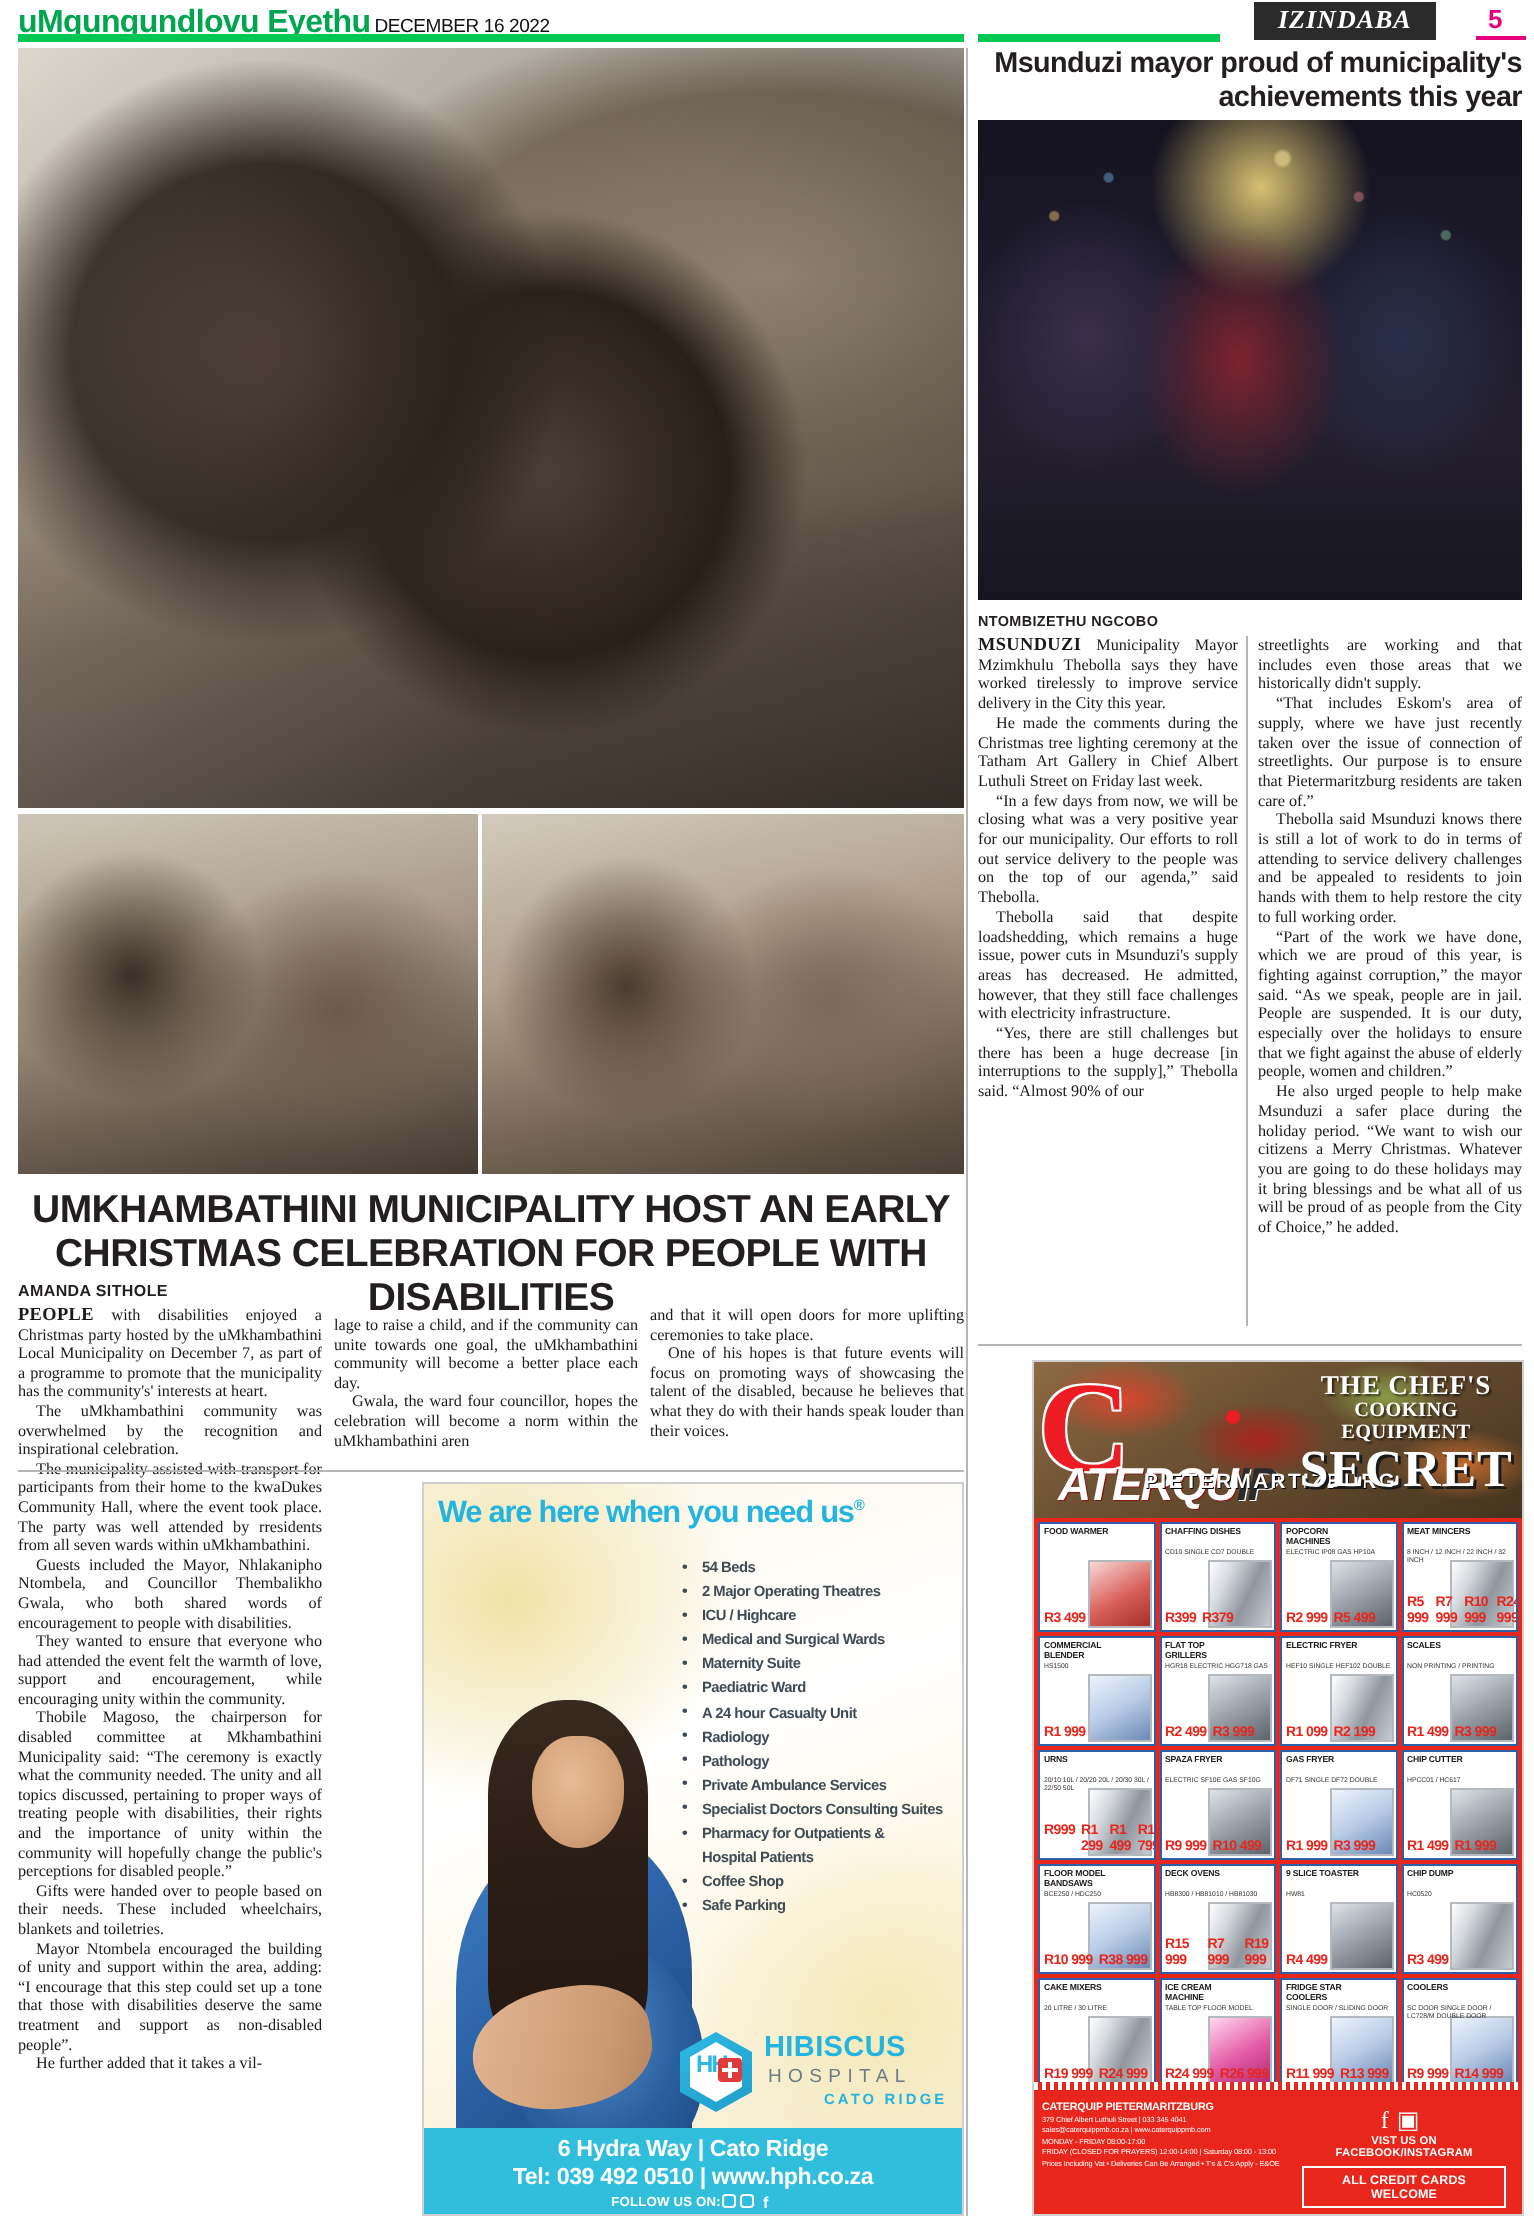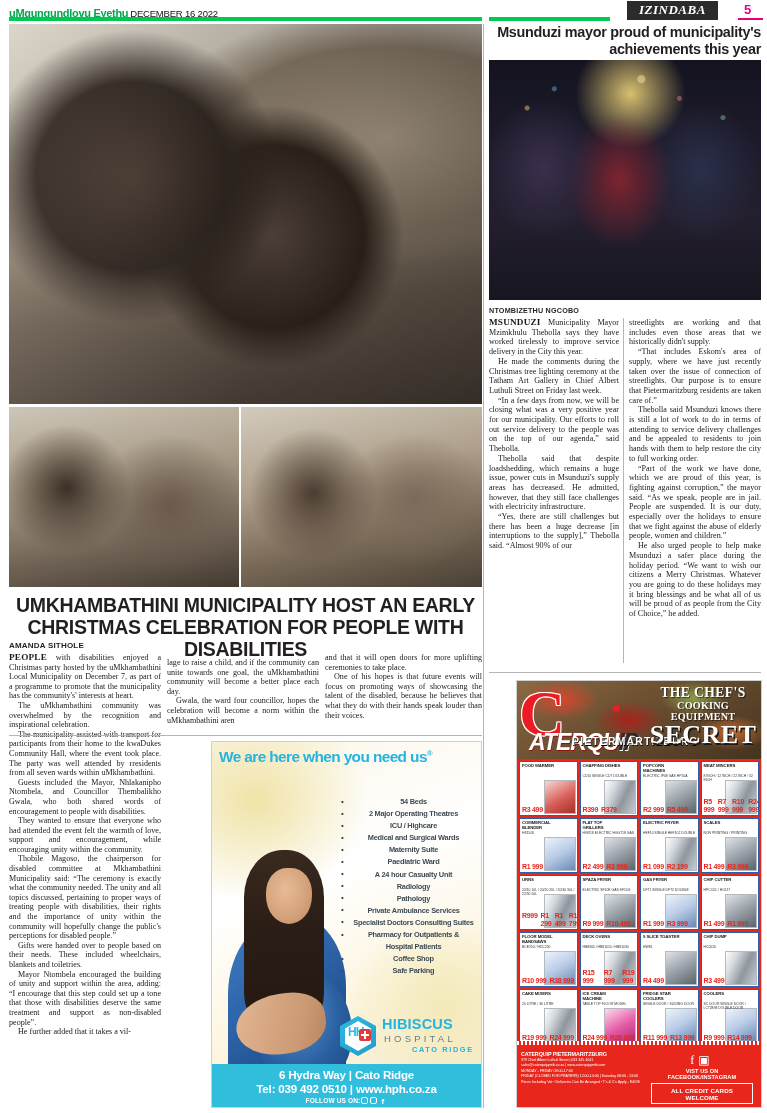--- a/index.html
+++ b/index.html
@@ -16,21 +16,21 @@
   
   .masthead {
     position: absolute; left: 0; top: 0; width: 767px; height: 22px;
   }
   .mast-left {
     position: absolute; left: 9px; top: 3px;
     font-family: "Liberation Sans", sans-serif;
     white-space: nowrap;
   }
   .mast-brand {
-    font-weight: bold; font-size: 11px; color: #00a64f;
+    font-weight: bold; font-size: 16px; color: #00a64f;
     letter-spacing: -0.3px;
   }
   .mast-date {
     font-weight: normal; font-size: 9.5px; color: #111;
     letter-spacing: -0.2px; margin-left: 2px;
   }
   .mast-rule-left {
     position: absolute; left: 9px; top: 17px; width: 473px; height: 3.5px;
     background: #00c853;
   }
@@ -201,23 +201,22 @@
     transform: rotate(-8deg);
   }
   .hib-title {
     position: absolute; left: 7px; top: 6px; width: 258px;
     font-family: "Liberation Sans", sans-serif;
     font-weight: bold; font-size: 15.4px; color: #23b4e0;
     letter-spacing: -0.6px; white-space: nowrap;
   }
   .hib-title sup { font-size: 7.5px; vertical-align: super; }
   .hib-list {
-    position: absolute; left: 128px; top: 54px; width: 136px;
+    position: absolute; left: 128px; top: 36px; width: 136px;
     list-style: none;
-    text-align: center;
   }
   .hib-list li {
     font-family: "Liberation Sans", sans-serif;
     font-weight: bold; font-size: 7.4px; line-height: 12.1px;
     color: #3f4c56; position: relative; padding-left: 11px;
     letter-spacing: -0.25px; white-space: nowrap;
   }
   .hib-list li::before {
     content: "\2022"; position: absolute; left: 1px; top: -0.5px;
     color: #3f4c56; font-size: 8px;

